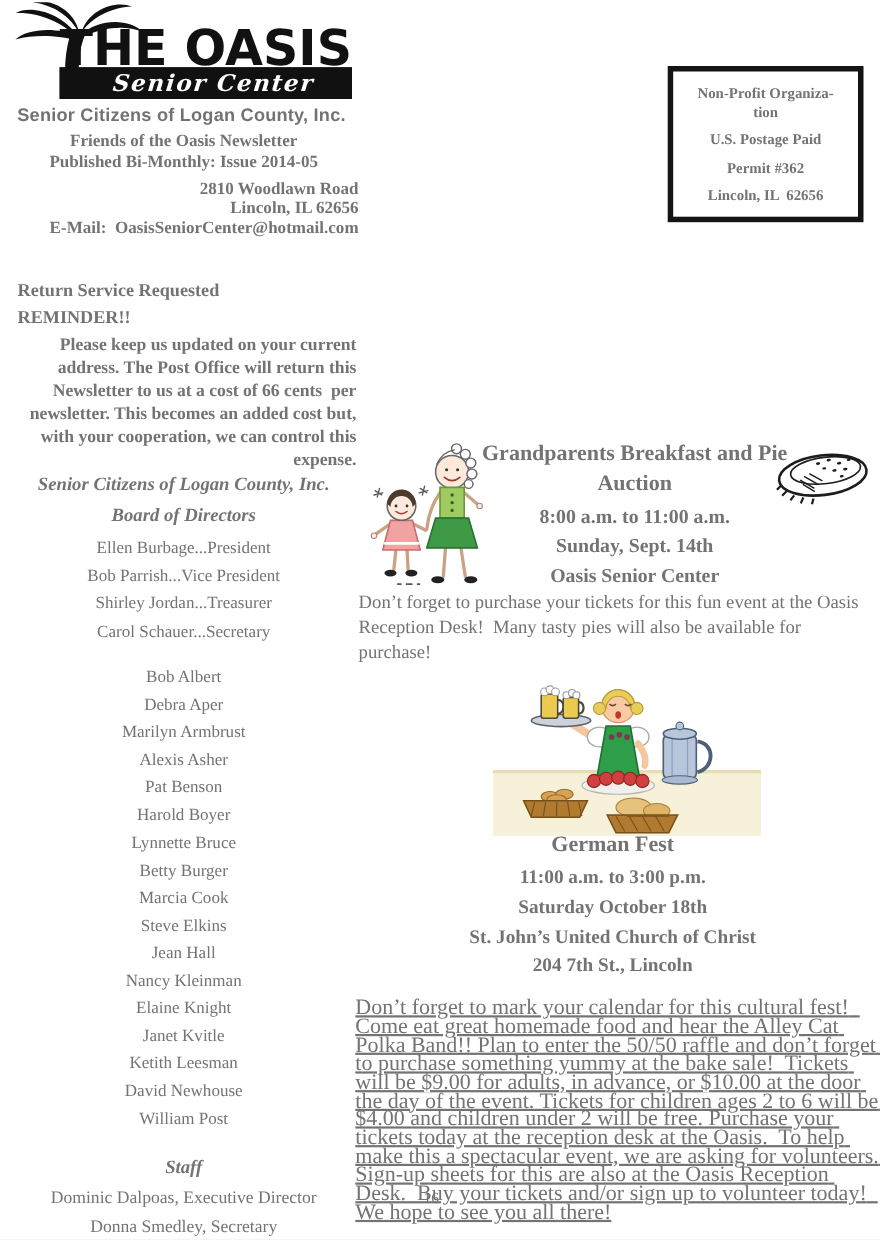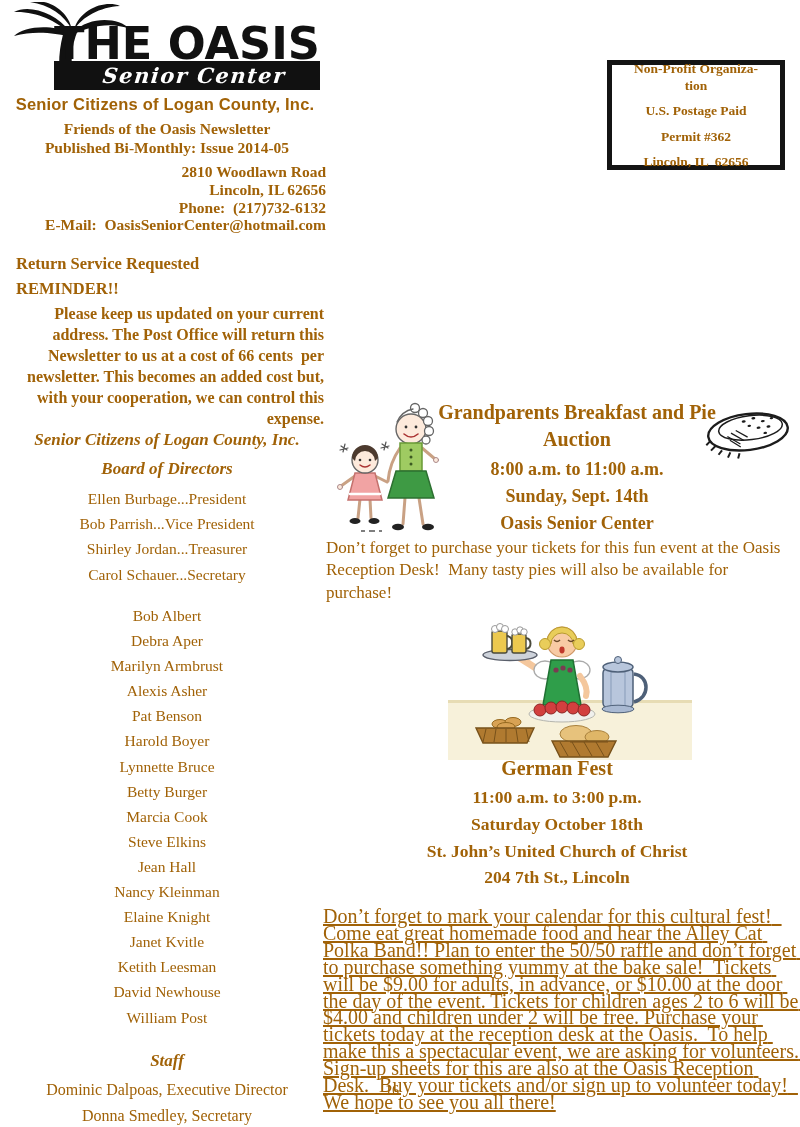--- a/index.html
+++ b/index.html
@@ -1,38 +1,38 @@
 <!DOCTYPE html>
 <html><head>
 <meta charset="utf-8">
 <style>
   html,body { margin:0; padding:0; background:#e8e8e8; }
   #page {
     position:relative; width:800px; height:1127px; margin:0 auto;
-    background:#ffffff; color:#a16207; overflow:hidden;
+    background:#ffffff; color:#737373; overflow:hidden;
     font-family:"Liberation Serif", serif;
   }
   .abs { position:absolute; }
   .pre { white-space:pre-wrap; }
   .ctr { text-align:center; }
   .b { font-weight:bold; }
   .bi { font-weight:bold; font-style:italic; }
 
   
   .logo-block { left:6px; top:2px; width:318px; }
   .org-line {
     font-family:"Liberation Sans", sans-serif; font-weight:bold;
     font-size:16.5px; letter-spacing:0.2px; text-align:center; margin-top:1px;
   }
   .postage-box {
     left:607px; top:60px; width:164px; height:100px;
     border:5px solid #141414; background:#fff;
     display:flex; flex-direction:column; justify-content:center;
     text-align:center; font-weight:bold; font-size:13.5px; line-height:1.28;
-    padding:0 2px;
+    padding:16px 2px;
   }
   .postage-box .gap { margin-top:8px;text-align:center; }
 
   
   .lc { left:8px; width:318px; text-align:center; }
   .newsletter-info { top:119px; font-size:15.5px; line-height:19px; font-weight:bold; }
   .address-block { top:163px; font-size:15.5px; line-height:17.8px; font-weight:bold;text-align:right; }
   .return-line { left:16px; top:254px; font-size:16.5px; }
   .reminder-head { left:16px; top:279px; font-size:16.5px; }
   .reminder-para { left:16px; top:303px; width:308px; font-size:16px; line-height:21px; font-weight:bold; text-align:right; }
@@ -90,21 +90,20 @@
   </div>
 
   <div class="abs lc newsletter-info">
     <div class="pre">Friends of the Oasis Newsletter</div>
     <div class="pre">Published Bi-Monthly: Issue 2014-05</div>
   </div>
 
   <div class="abs lc address-block">
       <div class="pre">2810 Woodlawn Road</div>
       <div class="pre">Lincoln, IL 62656</div>
-      <div class="pre">Phone:  (217)732-6132</div>
       <div class="pre">E-Mail:  OasisSeniorCenter@hotmail.com</div>
     </div>
 
   <div class="abs b return-line pre">Return Service Requested</div>
   <div class="abs b reminder-head pre">REMINDER!!</div>
   <div class="abs reminder-para pre">Please keep us updated on your current address. The Post Office will return this Newsletter to us at a cost of 66 cents  per newsletter. This becomes an added cost but, with your cooperation, we can control this expense.</div>
 
   <div class="abs lc bi board-head1 pre">Senior Citizens of Logan County, Inc.</div>
   <div class="abs lc bi board-head2 pre">Board of Directors</div>
   <div class="abs lc officers-list">

